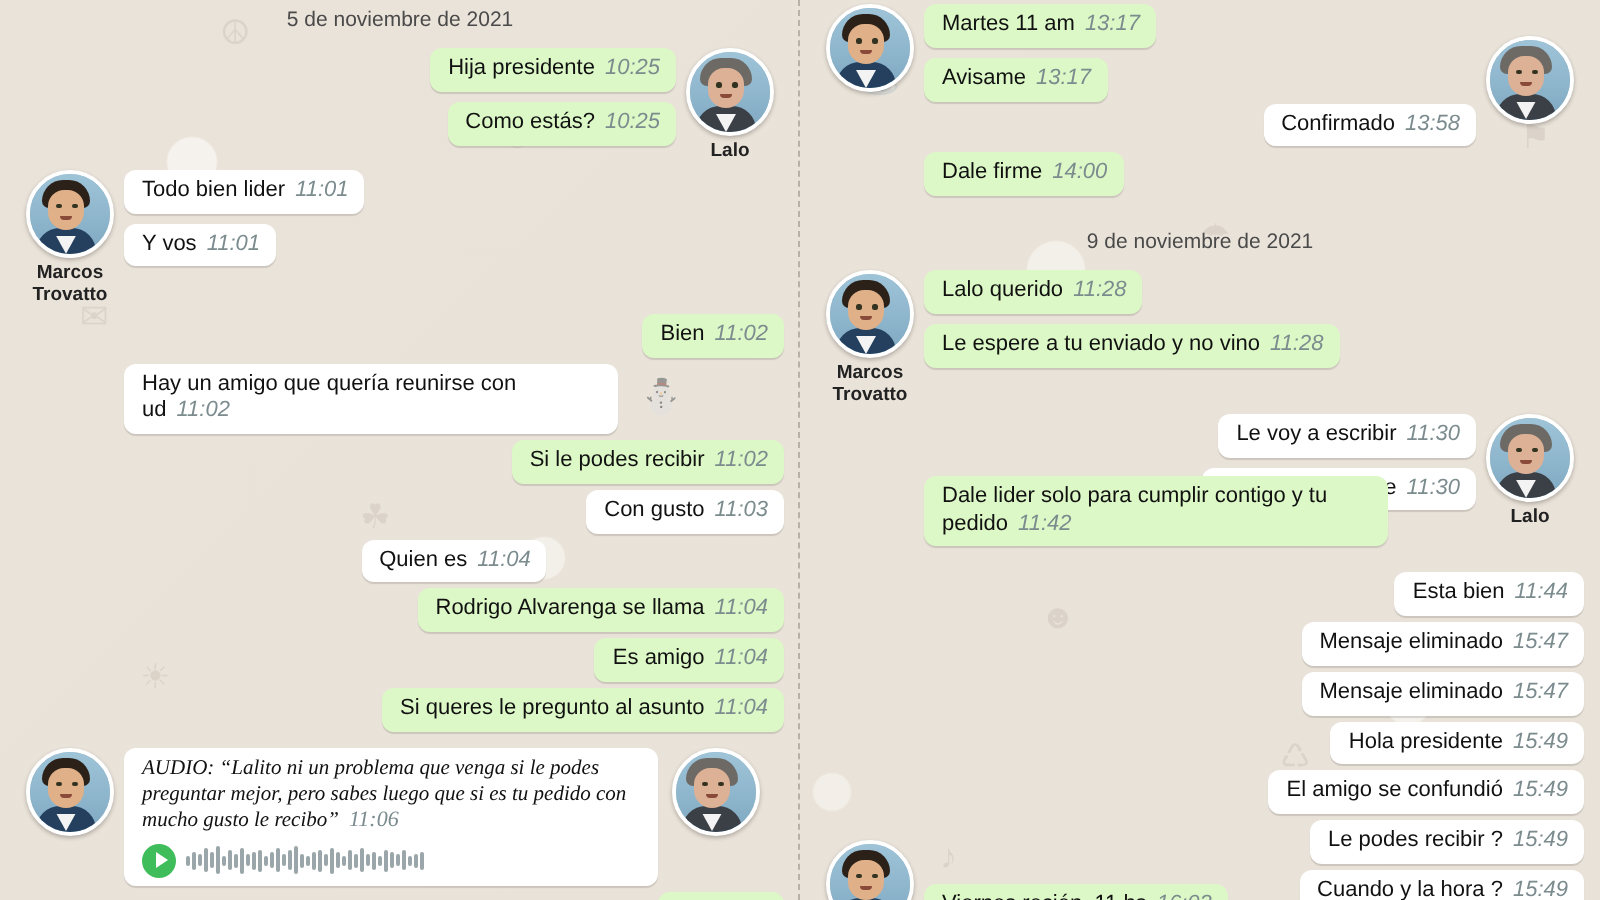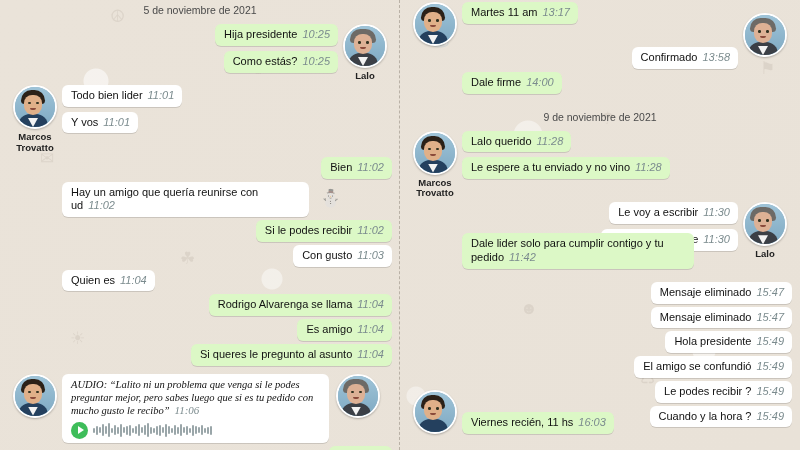--- a/index.html
+++ b/index.html
@@ -331,21 +331,21 @@
         <span>Si le podes recibir</span><span class="t">11:02</span>
       </div>
     </div>
 
     <div class="row left" style="padding-left:54px;justify-content:flex-end;">
       <div class="bubble in bubble-line">
         <span>Con gusto</span><span class="t">11:03</span>
       </div>
     </div>
 
-    <div class="row left" style="padding-left:54px;">
+    <div class="row left" style="padding-left:54px;justify-content:center;">
       <div class="bubble in bubble-line">
         <span>Quien es</span><span class="t">11:04</span>
       </div>
     </div>
 
     <div class="row right">
       <div class="bubble out bubble-line">
         <span>Rodrigo Alvarenga se llama</span><span class="t">11:04</span>
       </div>
     </div>
@@ -466,20 +466,23 @@
           <div class="eye l"></div>
             <div class="eye r"></div>
             <div class="mouth"></div>
         </div>
       </div>
       <div class="msg-stack left">
         <div class="bubble out bubble-line">
           <span>Martes 11 am</span><span class="t">13:17</span>
         </div>
         <div class="spacer-sm"></div>
+        <div class="bubble out bubble-line">
+          <span>Avisame</span><span class="t">13:17</span>
+        </div>
       </div>
     </div>
 
     <div class="row right" style="margin-top:-36px;">
       <div class="msg-stack" style="margin-top:34px;">
         <div class="bubble in bubble-line">
           <span>Confirmado</span><span class="t">13:58</span>
         </div>
       </div>
       <div class="avatar-wrap">
@@ -561,20 +564,25 @@
     </div>
 
     <div class="row left" style="padding-left:54px; margin-top:-30px;">
       <div class="bubble out" style="max-width:215px;">
         <span>Dale lider solo para cumplir contigo y tu pedido</span><span class="t">11:42</span>
       </div>
     </div>
 
     <div class="spacer-md"></div>
 
+    <div class="row right">
+      <div class="bubble in bubble-line">
+        <span>Esta bien</span><span class="t">11:44</span>
+      </div>
+    </div>
 
     <div class="row right">
       <div class="bubble in bubble-line">
         <span>Mensaje eliminado</span><span class="t">15:47</span>
       </div>
     </div>
 
     <div class="row right">
       <div class="bubble in bubble-line">
         <span>Mensaje eliminado</span><span class="t">15:47</span>

